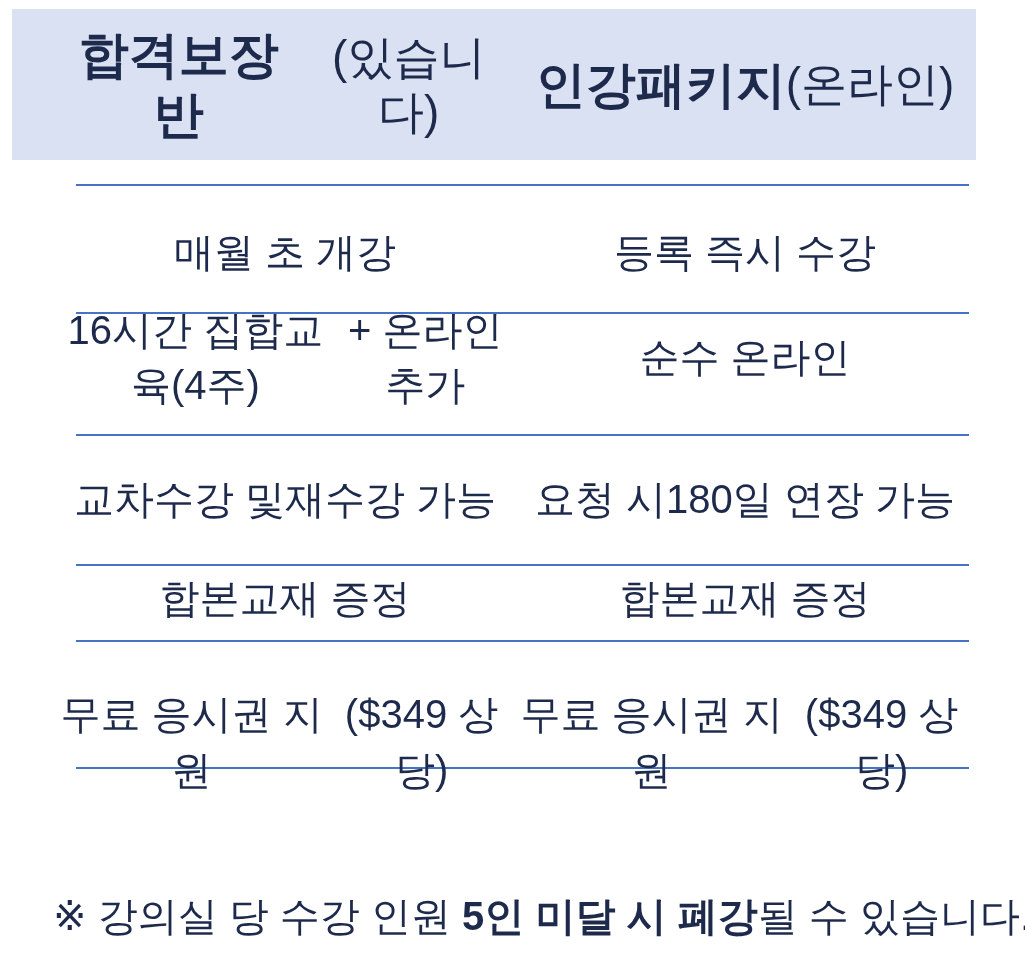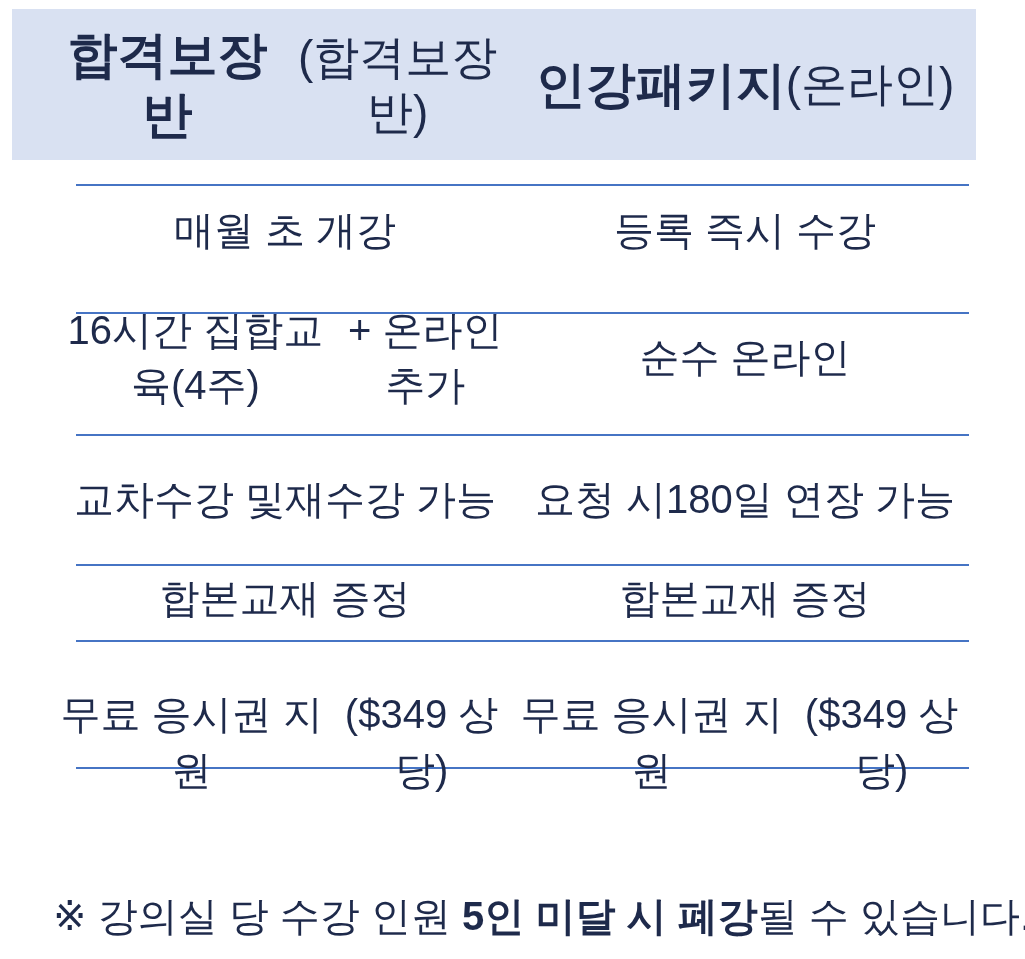--- a/index.html
+++ b/index.html
@@ -20,21 +20,21 @@
   }
   .header-text{top:9px;height:151px;}
   .header-title{font-size:50px;font-weight:700;line-height:1.2;}
   .header-subtitle{font-size:46px;font-weight:400;line-height:1.18;}
   .divider{
     position:absolute;left:76px;width:893px;height:2px;
     background:var(--divider,#4674c4);
   }
   .d1{top:184px}.d2{top:312px}.d3{top:434px}.d4{top:564px}.d5{top:640px}.d6{top:767px}
   .row .cell{font-size:40px;line-height:1.38;font-weight:400;}
-  .r1{top:168px;height:126px}
+  .r1{top:190px;height:126px}
   .r2{top:298px;height:120px}
   .r3{top:436px;height:128px}
   .r4{top:566px;height:66px}
   .r5{top:680px;height:125px}
   .r6{top:769px;height:88px}
   .line{display:block;}
   .line:empty{display:none;}
   .note{
     position:absolute;left:53px;top:889px;
     font-size:40px;line-height:1.35;white-space:nowrap;
@@ -44,21 +44,21 @@
 </head>
 <body>
 
 <div class="canvas">
 
   <div class="header-band"></div>
 
   <div class="grid header-text">
     <div class="cell">
       <span class="header-title">합격보장반</span>
-      <span class="header-subtitle">(합격보장반)</span>
+      <span class="header-subtitle">(있습니다)</span>
     </div>
     <div class="cell">
       <span class="header-title">인강패키지</span>
       <span class="header-subtitle">(온라인)</span>
     </div>
   </div>
 
   <div class="divider d1"></div>
   <div class="divider d2"></div>
   <div class="divider d3"></div>

